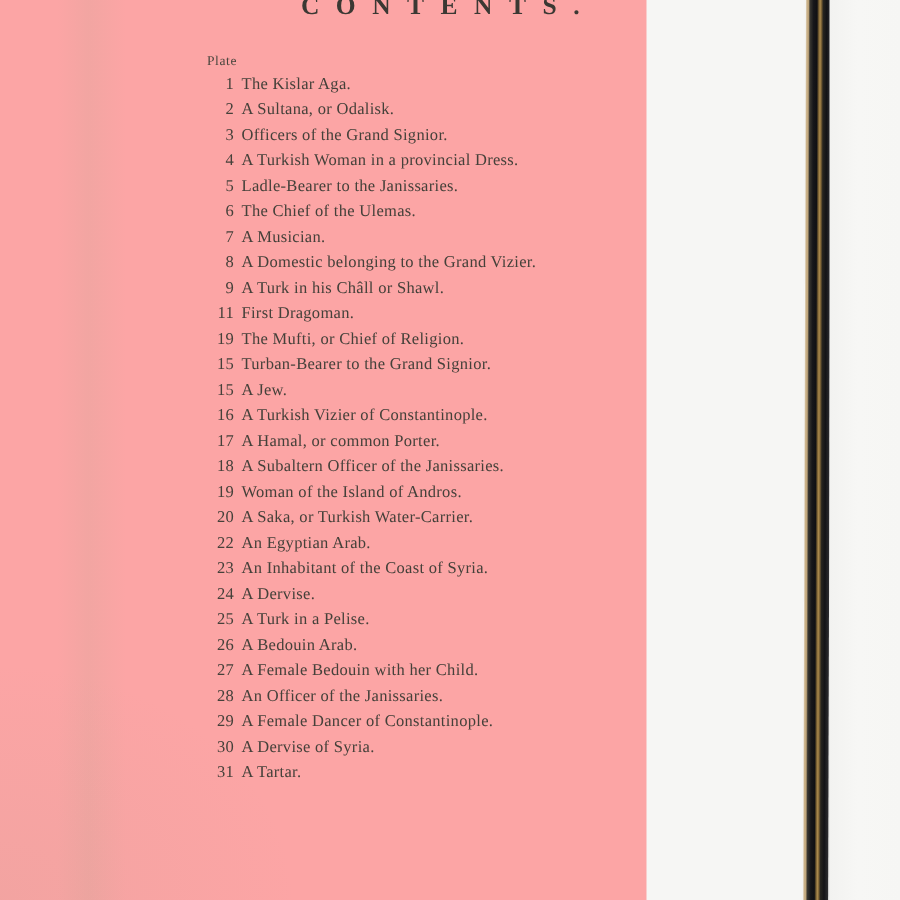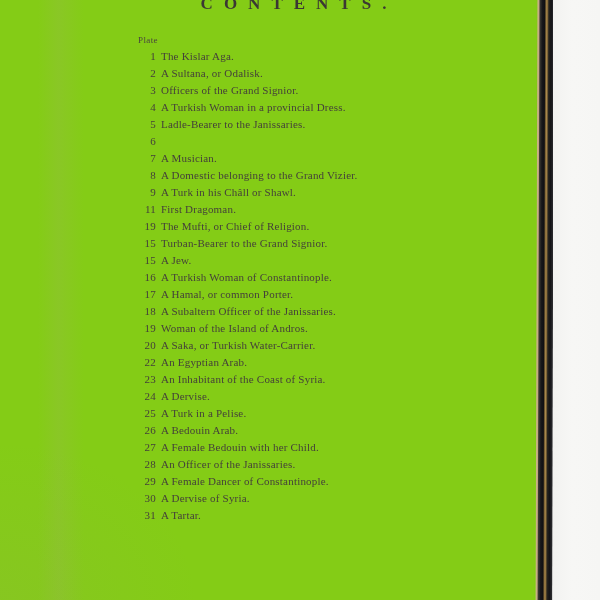--- a/index.html
+++ b/index.html
@@ -5,25 +5,25 @@
   html,body{margin:0;padding:0;}
   .photo{
     position:relative;
     width:600px;height:600px;
     overflow:hidden;
     background:#f6f6f4;
     font-family:"Liberation Serif","DejaVu Serif",serif;
   }
   
   .page{
-    position:absolute;left:0;top:0;width:540px;height:600px;
+    position:absolute;left:0;top:0;width:431px;height:600px;
     background:linear-gradient(90deg,
       #e9e5d7 0px,#eeeade 30px,#f2efe5 70px,#f4f1e8 180px,
       #f4f1e8 450px,#f0edе1 505px,#efecdf 520px,#e9e5d6 540px);
-    background-color:#84cc16;
+    background-color:#fca5a5;
   }
   .page::before{ 
     content:"";position:absolute;left:38px;top:0;width:46px;height:600px;
     background:linear-gradient(90deg,rgba(176,166,140,0) 0%,rgba(176,166,140,0.13) 45%,rgba(176,166,140,0) 100%);
   }
   .page::after{ 
     content:"";position:absolute;left:0;bottom:0;width:200px;height:160px;
     background:radial-gradient(ellipse at 0% 100%,rgba(160,150,125,0.10),rgba(160,150,125,0) 70%);
   }
   
@@ -88,20 +88,21 @@
     <span class="plate-text">A Turkish Woman in a provincial Dress.</span>
   </div>
 
   <div class="plate-row">
     <span class="plate-num">5</span>
     <span class="plate-text">Ladle-Bearer to the Janissaries.</span>
   </div>
 
   <div class="plate-row">
     <span class="plate-num">6</span>
+    <span class="plate-text">The Chief of the Ulemas.</span>
   </div>
 
   <div class="plate-row">
     <span class="plate-num">7</span>
     <span class="plate-text">A Musician.</span>
   </div>
 
   <div class="plate-row">
     <span class="plate-num">8</span>
     <span class="plate-text">A Domestic belonging to the Grand Vizier.</span>
@@ -129,21 +130,21 @@
     <span class="plate-text">Turban-Bearer to the Grand Signior.</span>
   </div>
 
   <div class="plate-row">
     <span class="plate-num">15</span>
     <span class="plate-text">A Jew.</span>
   </div>
 
   <div class="plate-row">
     <span class="plate-num">16</span>
-    <span class="plate-text">A Turkish Woman of Constantinople.</span>
+    <span class="plate-text">A Turkish Vizier of Constantinople.</span>
   </div>
 
   <div class="plate-row">
     <span class="plate-num">17</span>
     <span class="plate-text">A Hamal, or common Porter.</span>
   </div>
 
   <div class="plate-row">
     <span class="plate-num">18</span>
     <span class="plate-text">A Subaltern Officer of the Janissaries.</span>

